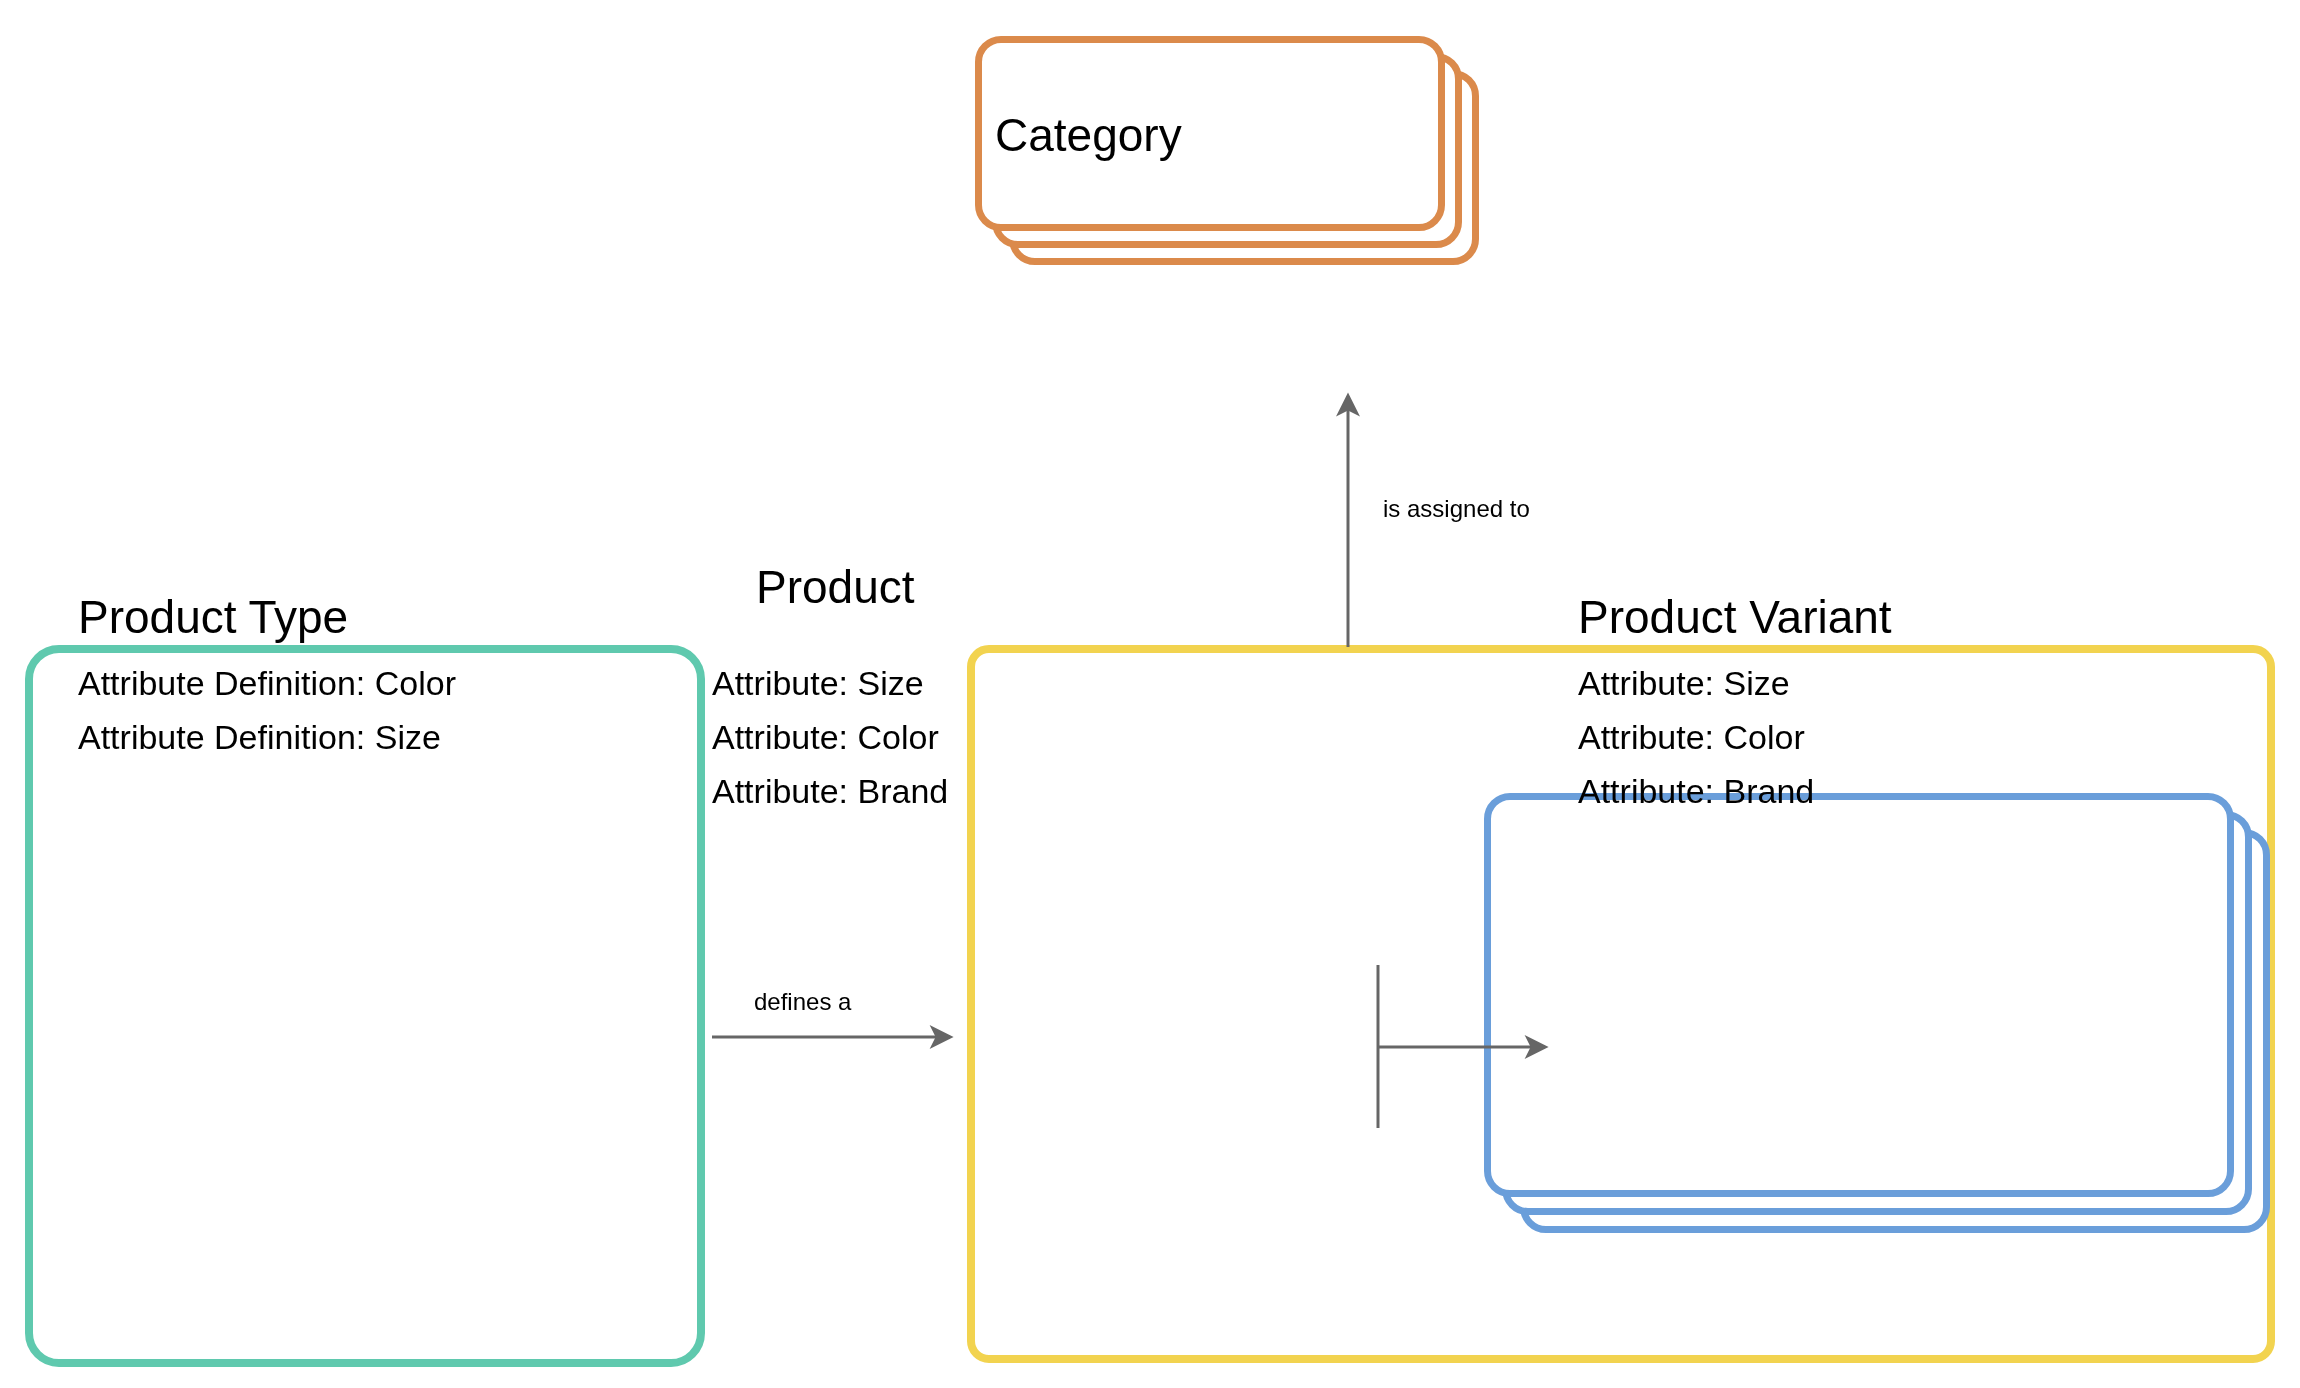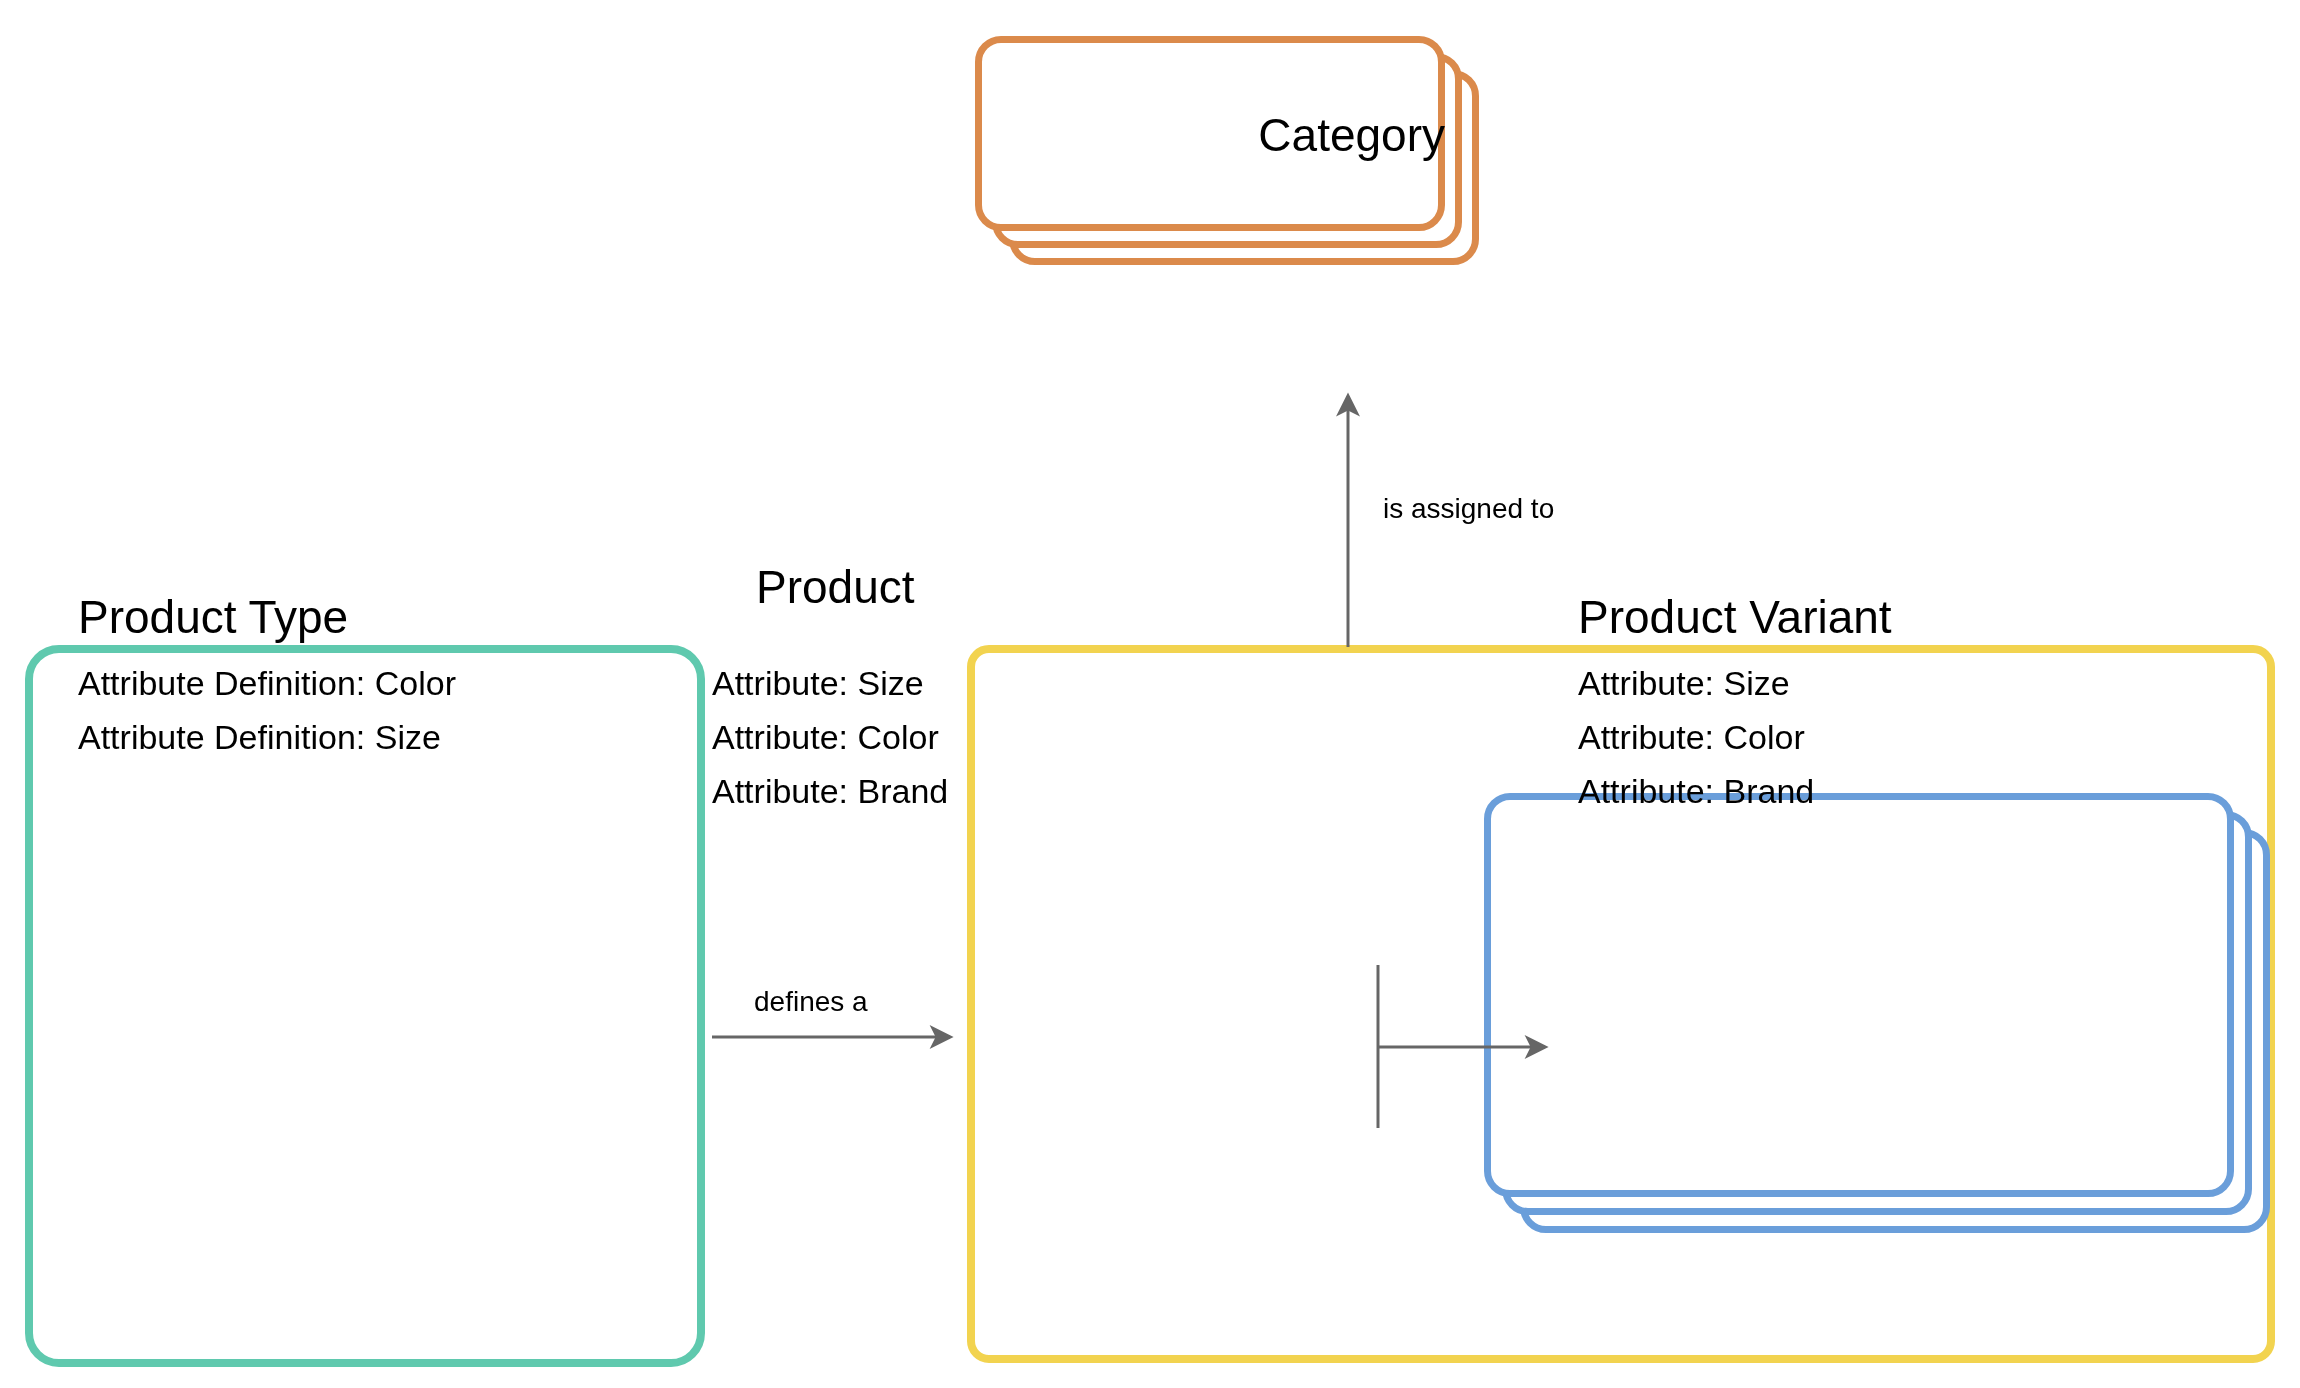--- a/index.html
+++ b/index.html
@@ -97,28 +97,29 @@
     color: #000000;
     white-space: nowrap;
   }
   .attr-list div { white-space: nowrap; }
 
   .centered-title {
     position: absolute;
     font-size: 46px;
     line-height: 54px;
     color: #000000;
-    text-align: right;
+    text-align: left;
     white-space: nowrap;
+    margin-left: 20px;
   }
 
   
   .edge-label {
     position: absolute;
-    font-size: 28px;
+    font-size: 24px;
     line-height: 38px;
     color: #000000;
     white-space: nowrap;
   }
 
   
   #connectors {
     position: absolute;
     left: 0; top: 0;
     width: 2300px; height: 1388px;

